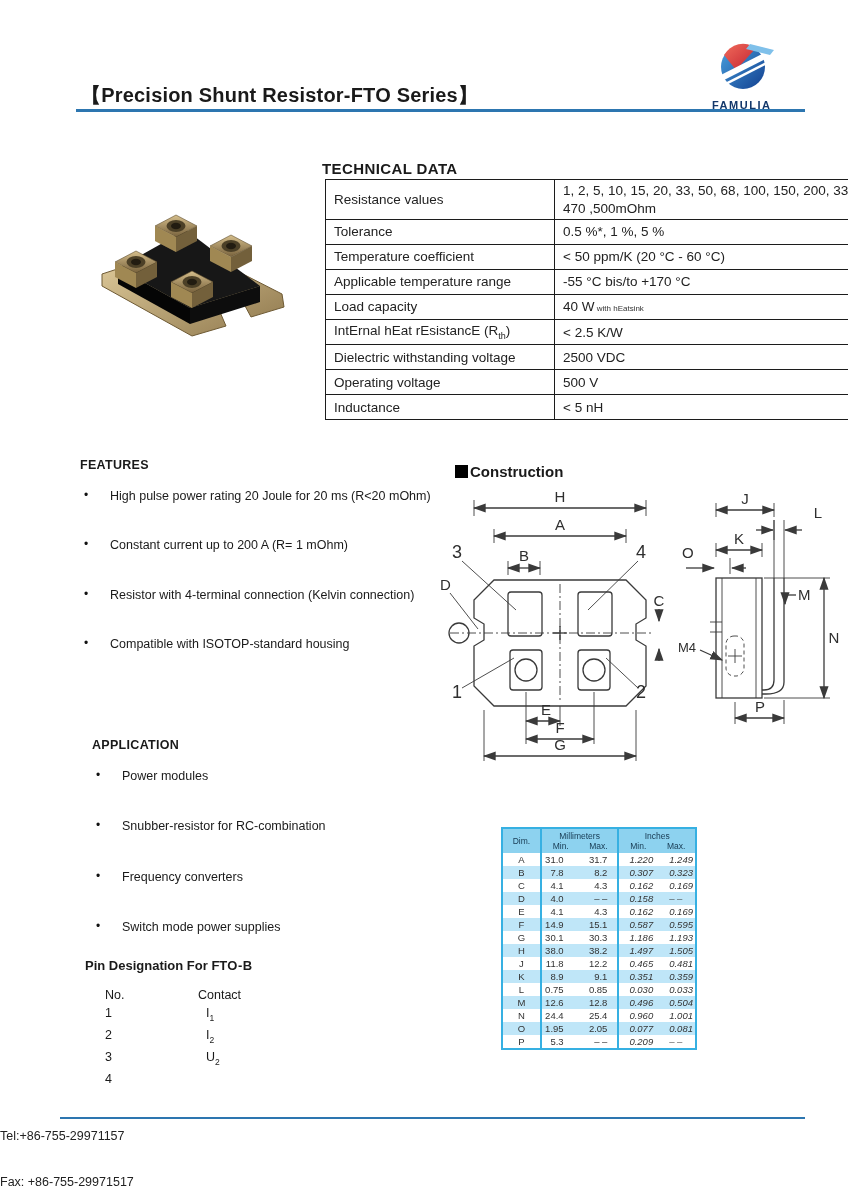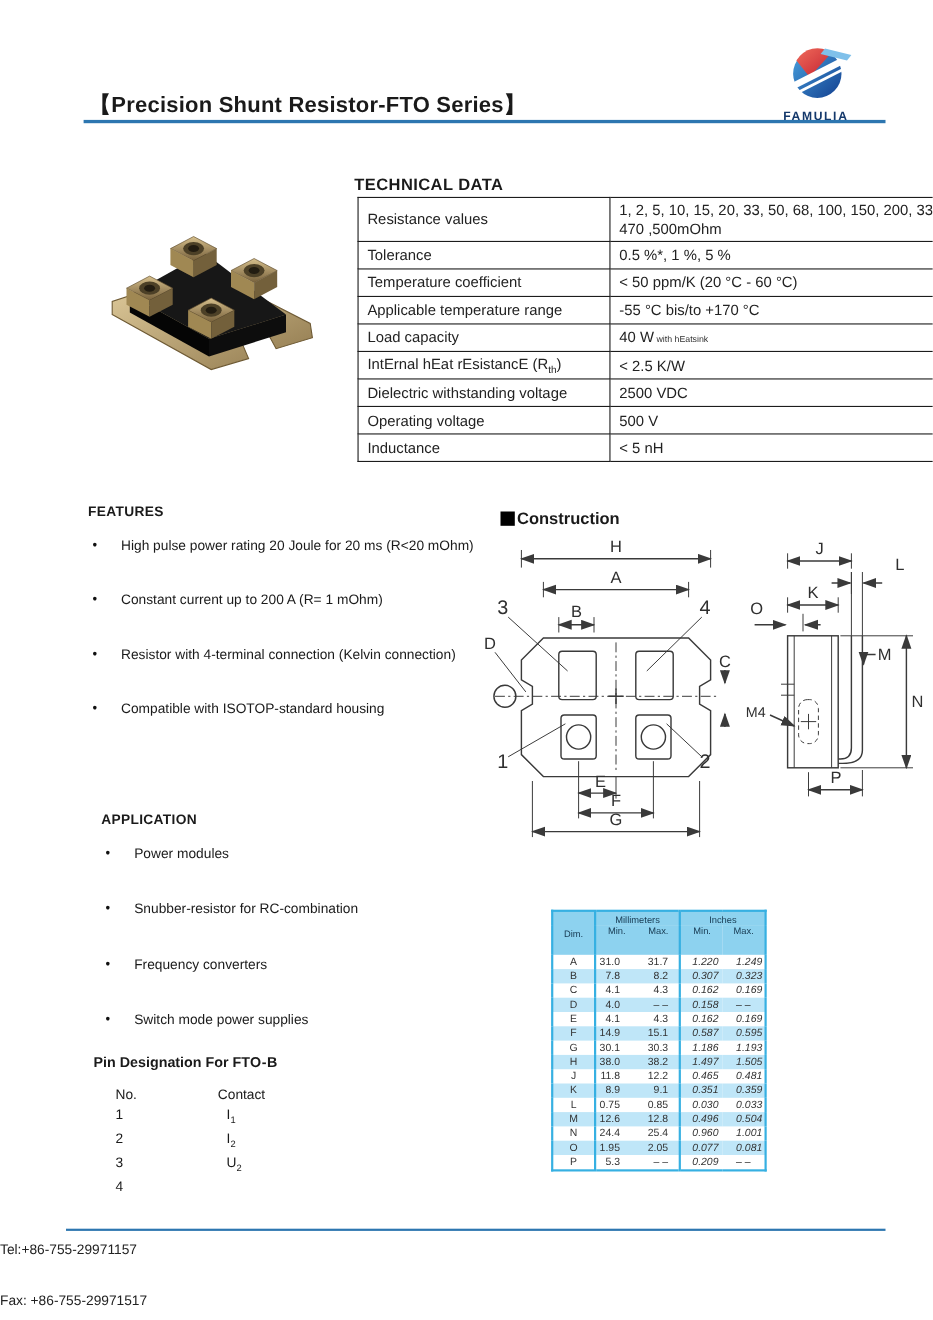--- a/index.html
+++ b/index.html
@@ -52,21 +52,21 @@
   .pin-no-h,.pin-no{width:95px;padding-left:20px;box-sizing:border-box;}
   .pin-contact-h{padding-left:18px;}
   .pin-contact{padding-left:26px;}
   .pins sub{font-size:8.5px;}
 
   
   table.dims{position:absolute;left:501px;top:827px;width:196px;border-collapse:collapse;
              border:2px solid #36b0e2;font-size:9.5px;color:#333;table-layout:fixed;}
   table.dims th{background:#8dd2ef;font-weight:normal;font-size:8.5px;color:#173a52;padding:0;}
   table.dims th.grp{padding-top:2px;}
-  table.dims th.sub{font-size:8.5px;padding-bottom:17px;}
+  table.dims th.sub{font-size:8.5px;padding-bottom:2px;}
   table.dims td{height:13px;padding:0;}
   table.dims .sep{border-left:2px solid #36b0e2;}
   table.dims tr.alt td{background:#bfe6f8;}
   table.dims td.dcol{text-align:center;width:40px;}
   table.dims td.mmin{text-align:right;padding-right:16px;width:51px;}
   table.dims td.mmax{text-align:right;padding-right:10px;width:52px;}
   table.dims td.imin{font-style:italic;text-align:left;padding-left:10px;width:52px;}
   table.dims td.imax{font-style:italic;text-align:left;padding-left:12px;width:50px;}
 
   

